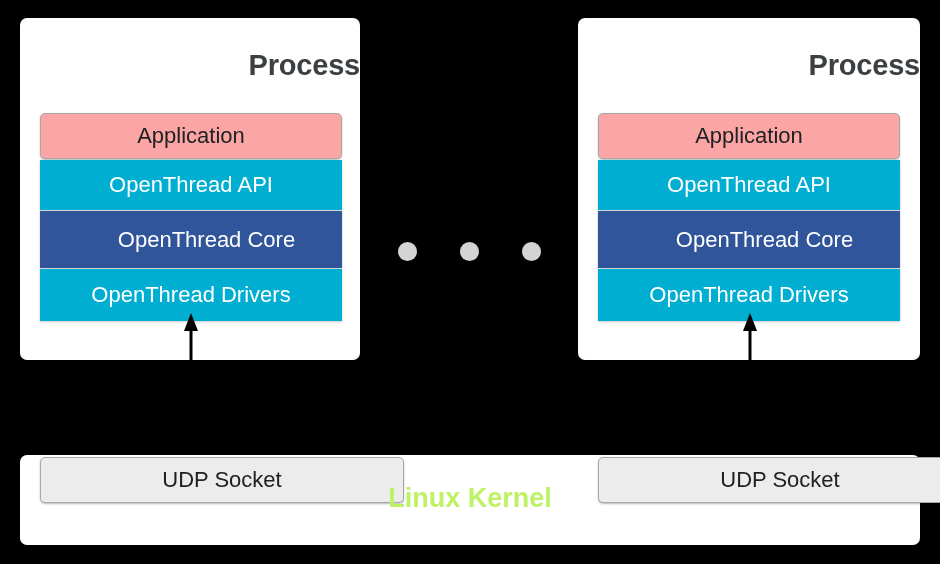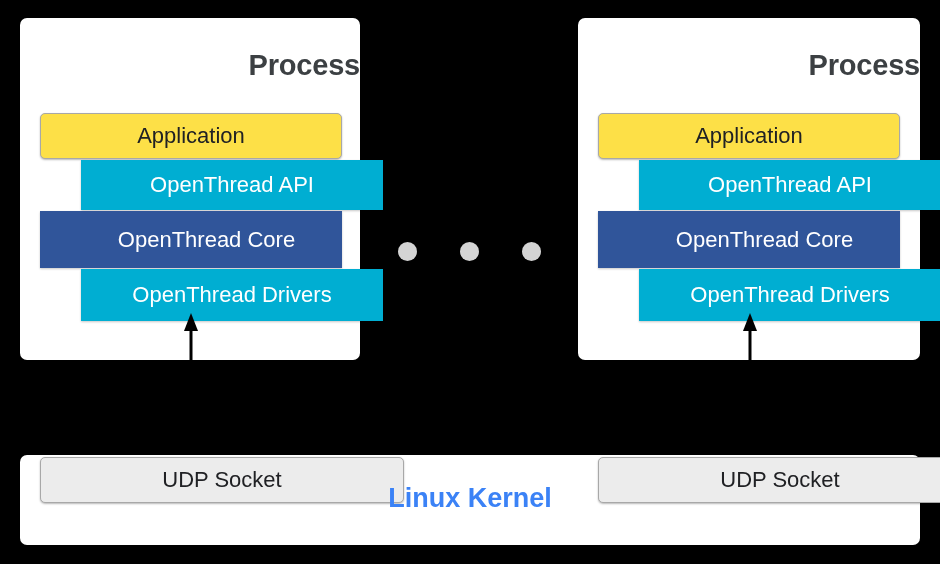--- a/index.html
+++ b/index.html
@@ -48,31 +48,30 @@
   .layer {
     position: absolute;
     display: flex;
     align-items: center;
     justify-content: center;
     font-size: 22px;
     line-height: 1;
     box-sizing: border-box;
   }
   .layer-app {
-    background: #fde047;
+    background: #fca5a5;
     border: 1px solid #a8a8a8;
     border-radius: 5px;
     color: #202124;
     box-shadow: 0 1px 2px rgba(0,0,0,0.28);
   }
   .layer-cyan {
     background: #00aed2;
     color: #ffffff;
     box-shadow: 0 1px 2px rgba(0,0,0,0.22);
-    margin-left: 41px;
   }
   .layer-blue {
     background: #30559a;
     color: #ffffff;
     box-shadow: 0 1px 2px rgba(0,0,0,0.22);
     padding-left: 31px;
   }
 
   
   #l-app     { left: 40px; top: 113px; width: 302px; height: 46px; }
@@ -136,21 +135,21 @@
   #socket-right { left: 598px; }
 
   .kernel-label {
     position: absolute;
     left: 360px;
     top: 484px;
     width: 220px;
     text-align: center;
     font-size: 27px;
     font-weight: bold;
-    color: #3b82f6;
+    color: #bef264;
     line-height: 1.1;
   }
 </style>
 </head>
 <body>
 
 <div id="canvas">
 
   <div class="panel" id="process-left">
     <div class="process-title">Process</div>

